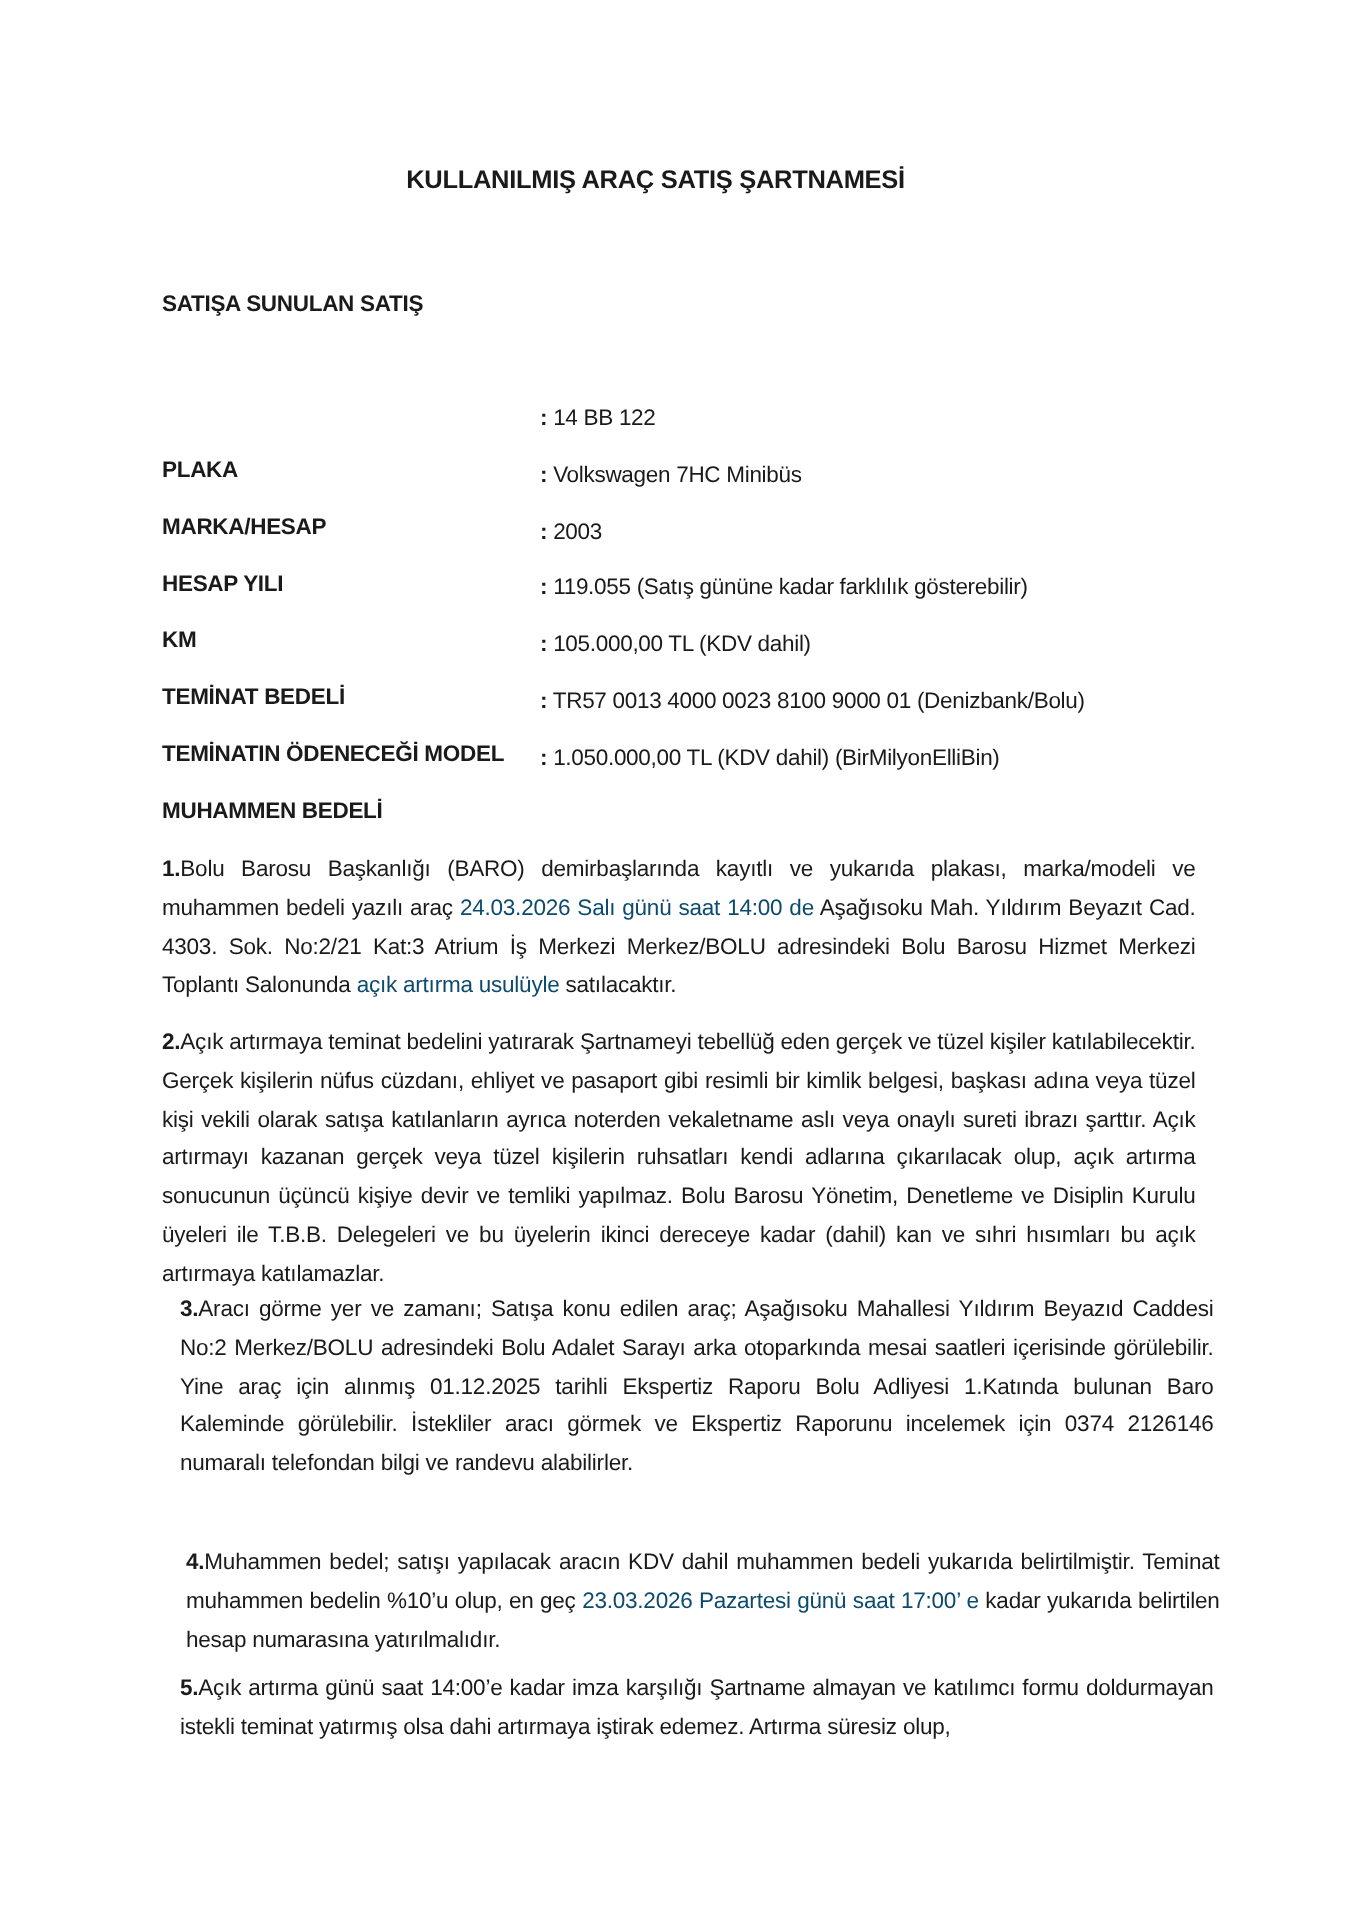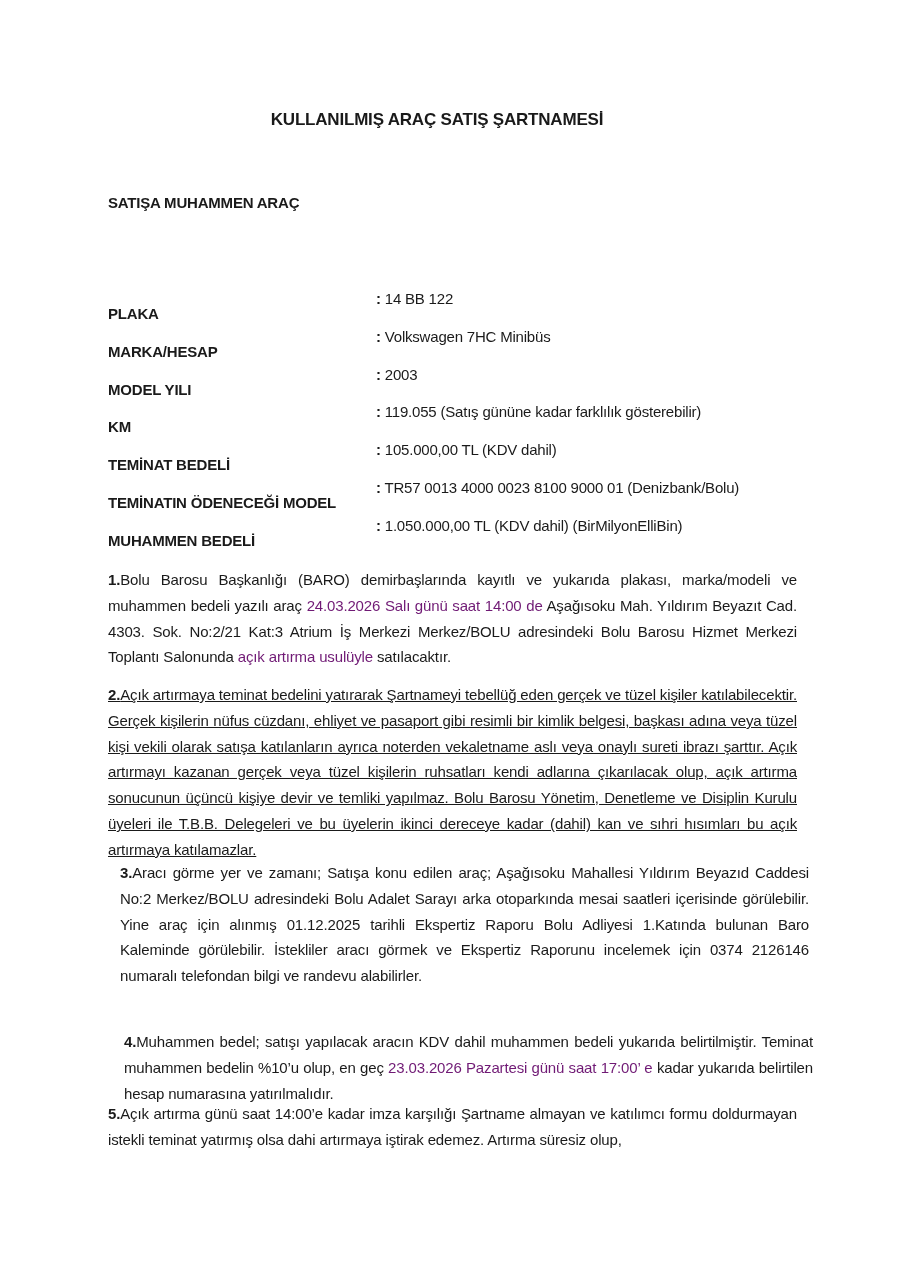--- a/index.html
+++ b/index.html
@@ -3,43 +3,43 @@
 <meta charset="utf-8">
 <style>
   html, body { margin: 0; padding: 0; background: #ffffff; }
   body { width: 905px; height: 1280px; position: relative; overflow: hidden;
          font-family: "Liberation Sans", sans-serif; color: #1a1a1a; }
   .title { position: absolute; top: 110px; left: 0; width: 874px; text-align: center;
            font-weight: bold; font-size: 17px; letter-spacing: -0.2px; }
   .section { position: absolute; top: 194px; left: 108px; font-weight: bold; font-size: 15px; letter-spacing: -0.2px; }
   .spec { position: absolute; left: 108px; width: 700px; font-size: 15px; }
   .spec .lbl { position: absolute; left: 0; font-weight: bold; letter-spacing: -0.2px; white-space: nowrap; margin-top: 35px; }
-  .spec .val { position: absolute; left: 268px; white-space: nowrap; letter-spacing: -0.2px; margin-top: 20px; }
+  .spec .val { position: absolute; left: 252px; white-space: nowrap; letter-spacing: -0.2px; }
   .spec .colon { font-weight: bold; }
   .para { position: absolute; left: 108px; width: 689px; font-size: 15px; line-height: 25.8px;
           text-align: justify; letter-spacing: -0.15px; }
   .para .num { font-weight: bold; }
-  .red { color: #701a75; }
+  .red { color: #0c4a6e; }
 </style>
 </head>
 <body>
 
 <div class="title">KULLANILMIŞ ARAÇ SATIŞ ŞARTNAMESİ</div>
-<div class="section">SATIŞA MUHAMMEN ARAÇ</div>
+<div class="section">SATIŞA SUNULAN SATIŞ</div>
 
 <div class="spec" style="top:270px;">
   <span class="lbl">PLAKA</span>
   <span class="val"><b class="colon">:</b><span> 14 BB 122</span></span>
 </div>
 <div class="spec" style="top:308px;">
   <span class="lbl">MARKA/HESAP</span>
   <span class="val"><b class="colon">:</b><span> Volkswagen 7HC Minibüs</span></span>
 </div>
 <div class="spec" style="top:346px;">
-  <span class="lbl">MODEL YILI</span>
+  <span class="lbl">HESAP YILI</span>
   <span class="val"><b class="colon">:</b><span> 2003</span></span>
 </div>
 <div class="spec" style="top:383px;">
   <span class="lbl">KM</span>
   <span class="val"><b class="colon">:</b><span> 119.055  (Satış gününe kadar farklılık gösterebilir)</span></span>
 </div>
 <div class="spec" style="top:421px;">
   <span class="lbl">TEMİNAT BEDELİ</span>
   <span class="val"><b class="colon">:</b><span> 105.000,00 TL (KDV dahil)</span></span>
 </div>
@@ -49,27 +49,27 @@
 </div>
 <div class="spec" style="top:497px;">
   <span class="lbl">MUHAMMEN BEDELİ</span>
   <span class="val"><b class="colon">:</b><span>  1.050.000,00 TL (KDV dahil) (BirMilyonElliBin)</span></span>
 </div>
 
 <p class="para" style="top:567px;margin:0;">
   <span class="num">1.</span><span>Bolu Barosu Başkanlığı (BARO) demirbaşlarında kayıtlı ve yukarıda plakası, marka/modeli ve muhammen bedeli yazılı araç </span><span class="red">24.03.2026 Salı günü saat 14:00 de</span><span>  Aşağısoku Mah. Yıldırım Beyazıt Cad. 4303. Sok. No:2/21 Kat:3 Atrium İş Merkezi Merkez/BOLU adresindeki Bolu Barosu Hizmet Merkezi Toplantı Salonunda </span><span class="red">açık artırma usulüyle</span><span> satılacaktır.</span>
 </p>
 
-<p class="para" style="top:682px;margin:0;text-decoration:underline;">
+<p class="para" style="top:682px;margin:0;">
   <span class="num">2.</span><span>Açık artırmaya teminat bedelini yatırarak Şartnameyi tebellüğ eden gerçek ve tüzel kişiler katılabilecektir. Gerçek kişilerin nüfus cüzdanı, ehliyet ve pasaport gibi resimli bir kimlik belgesi, başkası adına veya tüzel kişi vekili olarak satışa katılanların ayrıca noterden vekaletname aslı veya onaylı sureti ibrazı şarttır. Açık artırmayı kazanan gerçek veya tüzel kişilerin ruhsatları kendi adlarına çıkarılacak olup, açık artırma sonucunun üçüncü kişiye devir ve temliki yapılmaz. Bolu Barosu Yönetim, Denetleme ve Disiplin Kurulu üyeleri ile T.B.B. Delegeleri ve bu üyelerin ikinci dereceye kadar (dahil) kan ve sıhri hısımları bu açık artırmaya katılamazlar.</span>
 </p>
 
 <p class="para" style="top:848px;margin:12px;">
   <span class="num">3.</span><span>Aracı görme yer ve zamanı; Satışa konu edilen araç; Aşağısoku Mahallesi Yıldırım Beyazıd Caddesi No:2 Merkez/BOLU adresindeki Bolu Adalet Sarayı arka otoparkında mesai saatleri içerisinde görülebilir. Yine araç için alınmış  01.12.2025 tarihli Ekspertiz Raporu Bolu Adliyesi 1.Katında bulunan Baro Kaleminde görülebilir.  İstekliler aracı görmek ve Ekspertiz Raporunu incelemek için 0374 2126146 numaralı telefondan bilgi ve randevu  alabilirler.</span>
 </p>
 
 <p class="para" style="top:1013px;margin:16px;">
   <span class="num">4.</span><span>Muhammen bedel; satışı yapılacak aracın KDV dahil muhammen bedeli yukarıda belirtilmiştir. Teminat muhammen bedelin %10’u olup, en geç </span><span class="red">23.03.2026 Pazartesi günü saat 17:00’ e</span><span> kadar yukarıda belirtilen hesap numarasına yatırılmalıdır.</span>
 </p>
 
-<p class="para" style="top:1101px;margin:0;">
+<p class="para" style="top:1101px;margin:12px;">
   <span class="num">5.</span><span>Açık artırma günü saat 14:00’e kadar imza karşılığı Şartname almayan ve katılımcı formu doldurmayan istekli teminat yatırmış olsa dahi  artırmaya iştirak edemez. Artırma süresiz olup,</span>
 </p>
 
 </body></html>

